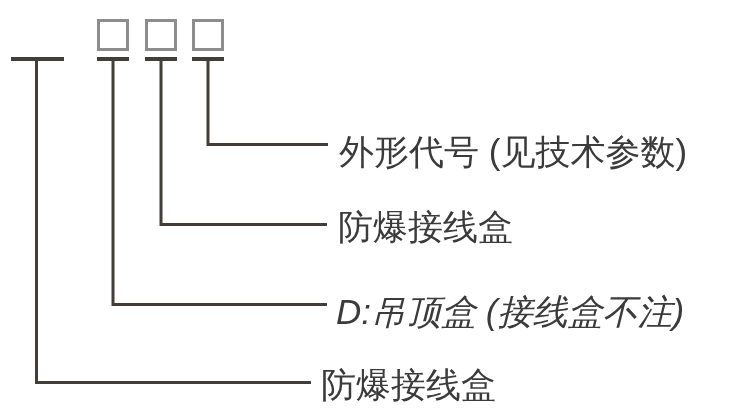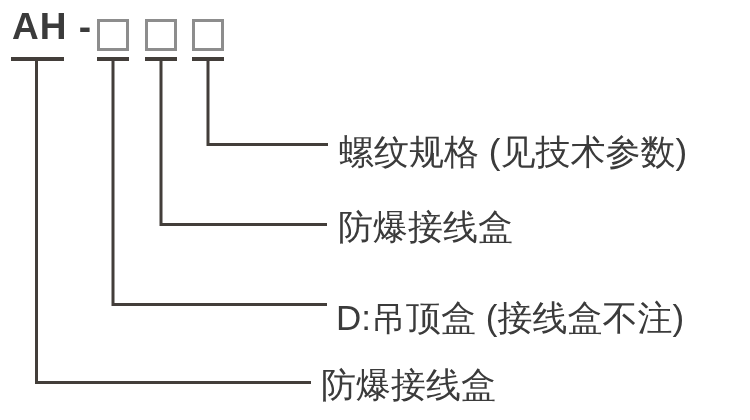--- a/index.html
+++ b/index.html
@@ -52,48 +52,47 @@
   }
   .label {
     position: absolute;
     font-size: 35px;
     line-height: 1;
     color: #3b3b3b;
     white-space: nowrap;
   }
   .label-1 { left: 339px; top: 134px; }
   .label-2 { left: 338px; top: 209px; }
-  .label-3 { left: 336px; top: 300px; }
+  .label-3 { left: 336px; top: 294px; font-style: italic; }
   .label-4 { left: 321px; top: 367px; text-align: center; }
 </style>
 </head>
 <body>
 
 <div class="canvas">
 
-  <span class="prefix">AH -</span>
 
   <div class="placeholder-box box-1"></div>
   <div class="placeholder-box box-2"></div>
   <div class="placeholder-box box-3"></div>
 
   <svg class="connectors" width="750" height="420" viewBox="0 0 750 420">
 
     <path class="tick" d="M 11 59 H 64"></path>
     <path class="tick" d="M 97 59 H 129"></path>
     <path class="tick" d="M 145 59 H 177"></path>
     <path class="tick" d="M 192 59 H 224"></path>
 
     <path d="M 208 59 L 208 144.5 L 328 144.5"></path>
     <path d="M 161 59 L 161 224.5 L 327 224.5"></path>
     <path d="M 113 59 L 113 304.5 L 327 304.5"></path>
     <path d="M 36.5 59 L 36.5 382.5 L 311 382.5"></path>
   </svg>
 
-  <span class="label label-1">螺纹规格 (见技术参数)</span>
+  <span class="label label-1">外形代号 (见技术参数)</span>
 
   <span class="label label-2">防爆接线盒</span>
 
   <span class="label label-3">D:吊顶盒 (接线盒不注)</span>
 
   <span class="label label-4">防爆接线盒</span>
 
 </div>
 
 </body></html>

